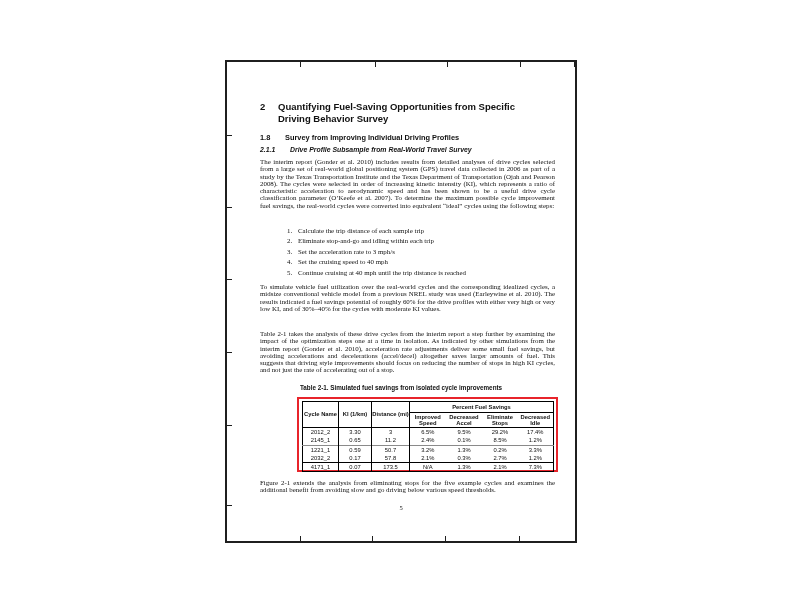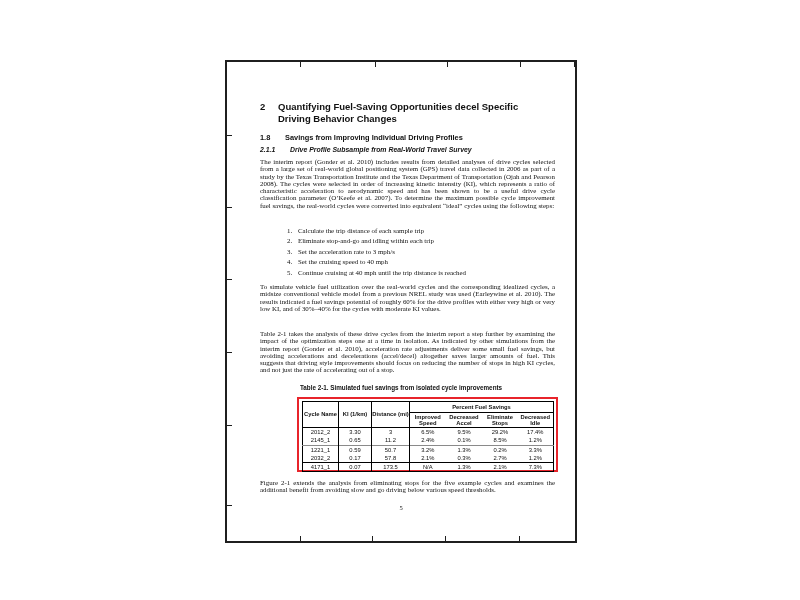--- a/index.html
+++ b/index.html
@@ -59,26 +59,26 @@
 
   .pgnum{position:absolute;left:0;top:442px;width:100%;text-align:center;font-size:6.5px;}
 </style>
 </head>
 <body>
 
 <div class="page" id="page">
 
   <div class="h1">
     <span class="num">2</span>
-    <span class="txt">Quantifying Fuel-Saving Opportunities decel Specific Driving Behavior Changes</span>
+    <span class="txt">Quantifying Fuel-Saving Opportunities from Specific Driving Behavior Survey</span>
   </div>
 
   <div class="h2">
     <span class="num">1.8</span>
-    <span class="txt">Savings from Improving Individual Driving Profiles</span>
+    <span class="txt">Survey from Improving Individual Driving Profiles</span>
   </div>
 
   <div class="h3">
     <span class="num">2.1.1</span>
     <span class="txt">Drive Profile Subsample from Real-World Travel Survey</span>
   </div>
 
   <div class="para" id="para1">The interim report (Gonder et al. 2010) includes results from detailed analyses of drive cycles selected from a large set of real-world global positioning system (GPS) travel data collected in 2006 as part of a study by the Texas Transportation Institute and the Texas Department of Transportation (Ojah and Pearson 2008). The cycles were selected in order of increasing kinetic intensity (KI), which represents a ratio of characteristic acceleration to aerodynamic speed and has been shown to be a useful drive cycle classification parameter (O’Keefe et al. 2007). To determine the maximum possible cycle improvement fuel savings, the real-world cycles were converted into equivalent “ideal” cycles using the following steps:</div>
 
   <div class="olist">

